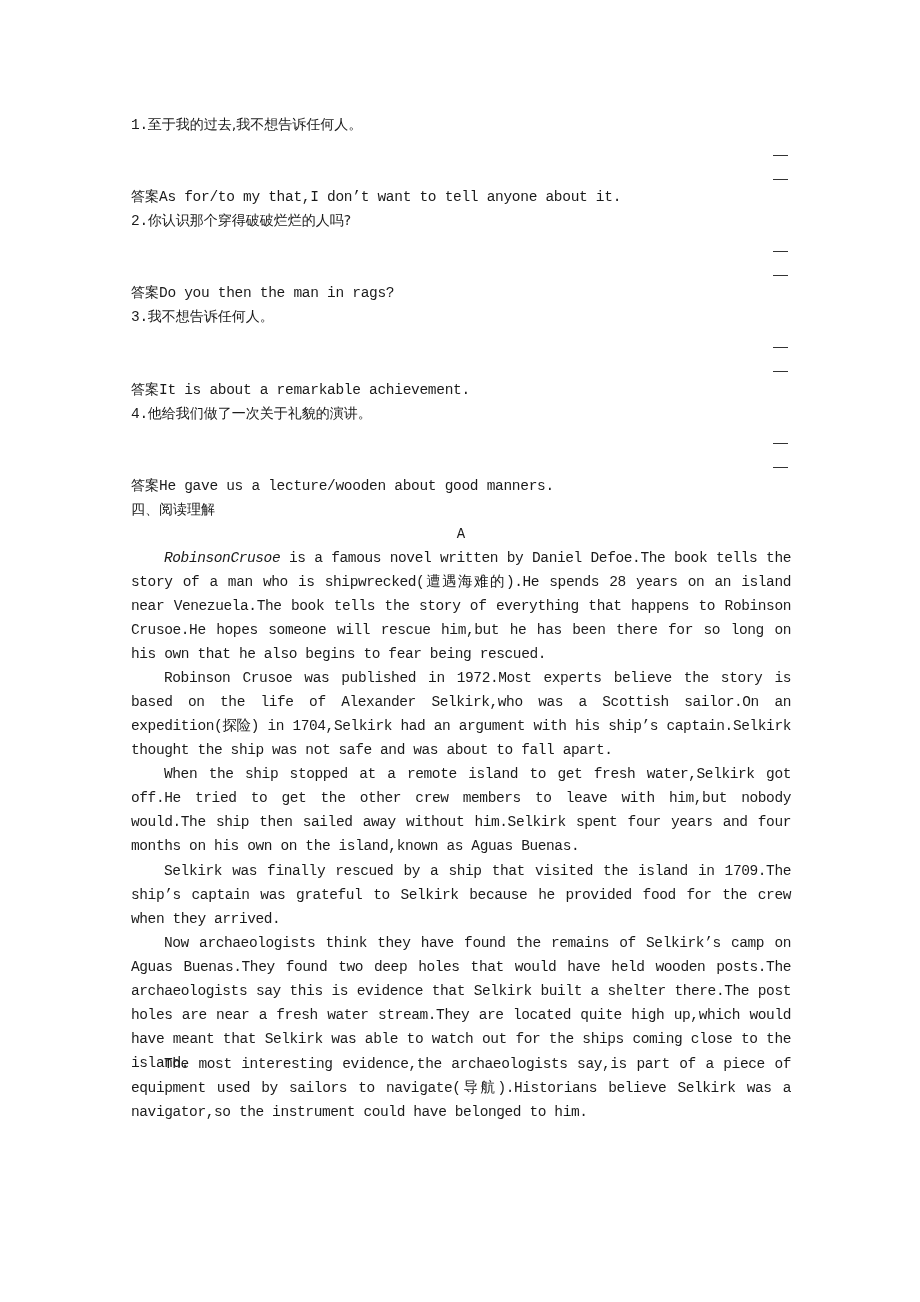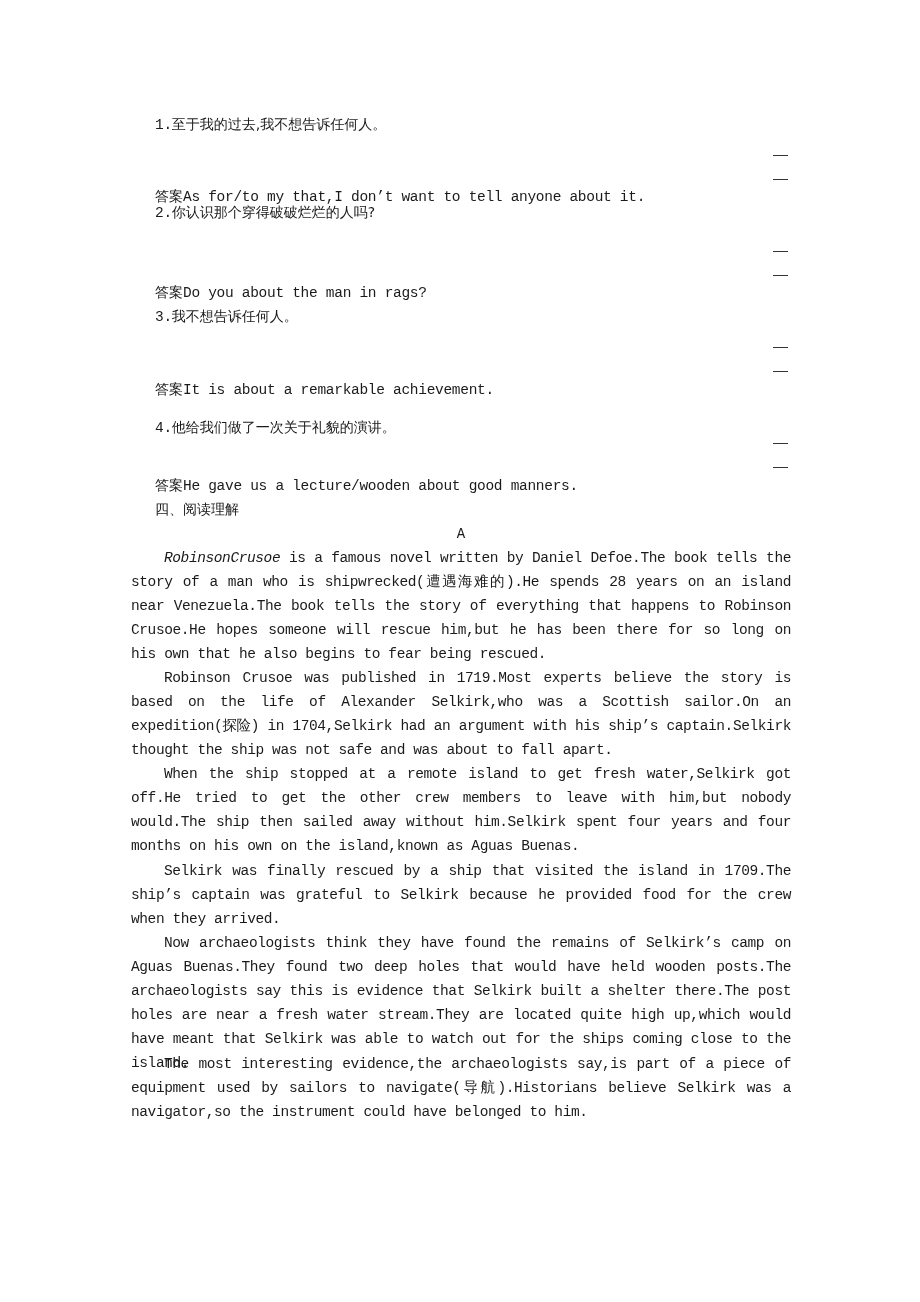--- a/index.html
+++ b/index.html
@@ -7,21 +7,20 @@
     width: 920px; height: 1302px; position: relative; overflow: hidden;
     font-family: "DejaVu Serif", "Liberation Serif", serif;
     color: #1a1a1a;
   }
   .page { position: absolute; left: 131px; top: 0; width: 660px; }
   .line {
     position: absolute; left: 0; white-space: nowrap;
     font-size: 14.5px; line-height: 24px; height: 24px;
     font-family: "Liberation Mono", "DejaVu Sans Mono", monospace;
     letter-spacing: -0.3px;
-    margin-left: 24px;
   }
   .cn { font-family: "DejaVu Sans", "Liberation Sans", sans-serif; font-size: 14px; letter-spacing: 0; }
   .dash {
     position: absolute; left: 773px; width: 15px; height: 1px; background: #333;
   }
   .center { position: absolute; left: 0; width: 660px; text-align: center; font-size: 14px; line-height: 24px; font-family: "Liberation Mono", monospace; }
   .para { position: absolute; left: 0; width: 660px; font-family: "Liberation Mono", "DejaVu Sans Mono", monospace; font-size: 14.5px; line-height: 24.1px; letter-spacing: -0.4px; text-align: justify; }
   .para .indent { display: inline-block; width: 33px; }
   .para i { font-style: italic; }
 </style>
@@ -30,49 +29,49 @@
 
 <div class="page">
 
   <div class="line" style="top:112px">
     <span>1.</span><span class="cn">至于我的过去,我不想告诉任何人。</span>
   </div>
   <div class="line" style="top:184px">
     <span class="cn">答案</span><span>As for/to my that,I don’t want to tell anyone about it.</span>
   </div>
 
-  <div class="line" style="top:200px">
+  <div class="line" style="top:208px">
     <span>2.</span><span class="cn">你认识那个穿得破破烂烂的人吗?</span>
   </div>
   <div class="line" style="top:280px">
-    <span class="cn">答案</span><span>Do you about the man in rags?</span>
+    <span class="cn">答案</span><span>Do you then the man in rags?</span>
   </div>
 
   <div class="line" style="top:304px">
     <span>3.</span><span class="cn">我不想告诉任何人。</span>
   </div>
   <div class="line" style="top:377px">
     <span class="cn">答案</span><span>It is about a remarkable achievement.</span>
   </div>
 
-  <div class="line" style="top:415px">
+  <div class="line" style="top:401px">
     <span>4.</span><span class="cn">他给我们做了一次关于礼貌的演讲。</span>
   </div>
   <div class="line" style="top:473px">
     <span class="cn">答案</span><span>He gave us a lecture/wooden about good manners.</span>
   </div>
 
   <div class="line cn" style="top:497px">四、阅读理解</div>
   <div class="center" style="top:522px">A</div>
 
   <div class="para" style="top:546px">
     <span class="indent"></span><i>RobinsonCrusoe</i><span> is a famous novel written by Daniel Defoe.The book tells the story of a man who is shipwrecked(遭遇海难的).He spends 28 years on an island near Venezuela.The book tells the story of everything that happens to Robinson Crusoe.He hopes someone will rescue him,but he has been there for so long on his own that he also begins to fear being rescued.</span>
   </div>
   <div class="para" style="top:666px">
-    <span class="indent"></span><span>Robinson Crusoe was published in 1719.Most experts believe the story is based on the life of Alexander Selkirk,who was a Scottish sailor.On an expedition(探险) in 1704,Selkirk had an argument with his ship’s captain.Selkirk thought the ship was not safe and was about to fall apart.</span>
+    <span class="indent"></span><span>Robinson Crusoe was published in 1972.Most experts believe the story is based on the life of Alexander Selkirk,who was a Scottish sailor.On an expedition(探险) in 1704,Selkirk had an argument with his ship’s captain.Selkirk thought the ship was not safe and was about to fall apart.</span>
   </div>
   <div class="para" style="top:762px">
     <span class="indent"></span><span>When the ship stopped at a remote island to get fresh water,Selkirk got off.He tried to get the other crew members to leave with him,but nobody would.The ship then sailed away without him.Selkirk spent four years and four months on his own on the island,known as Aguas Buenas.</span>
   </div>
   <div class="para" style="top:859px">
     <span class="indent"></span><span>Selkirk was finally rescued by a ship that visited the island in 1709.The ship’s captain was grateful to Selkirk because he provided food for the crew when they arrived.</span>
   </div>
   <div class="para" style="top:931px">
     <span class="indent"></span><span>Now archaeologists think they have found the remains of Selkirk’s camp on Aguas Buenas.They found two deep holes that would have held wooden posts.The archaeologists say this is evidence that Selkirk built a shelter there.The post holes are near a fresh water stream.They are located quite high up,which would have meant that Selkirk was able to watch out for the ships coming close to the island.</span>
   </div>

